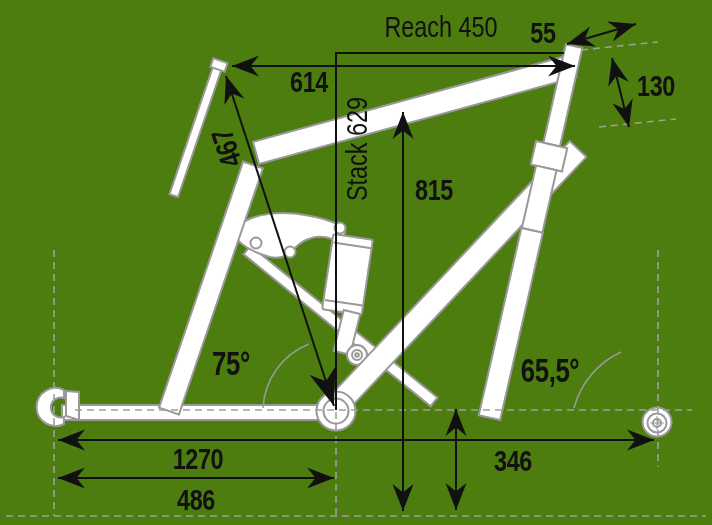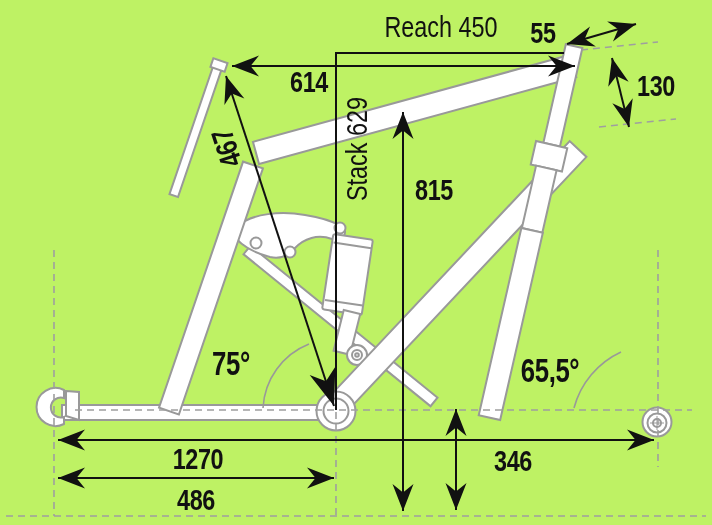--- a/index.html
+++ b/index.html
@@ -1,16 +1,16 @@
 <!DOCTYPE html>
 <html><head>
 <meta charset="utf-8">
 <style>
   html,body{margin:0;padding:0;background:#fff;}
-  #stage{position:relative;width:712px;height:525px;background:#bef264;overflow:hidden;
+  #stage{position:relative;width:712px;height:525px;background:#4d7c0f;overflow:hidden;
          font-family:"Liberation Sans",sans-serif;}
   #stage svg{position:absolute;left:0;top:0;}
   .dim{position:absolute;transform:translate(-50%,-50%) scaleX(0.78);
        font:700 30px "Liberation Sans",sans-serif;color:#111;white-space:nowrap;
        letter-spacing:-0.5px;}
   .dim.light{font-weight:400;letter-spacing:0;}
   .dim.deg{font-size:33px;}
   .dim.rot90{transform:translate(-50%,-50%) rotate(-90deg) scaleX(0.78);}
   .dim.rot467{transform:translate(-50%,-50%) rotate(-108deg) scaleX(0.78);}
 </style>

